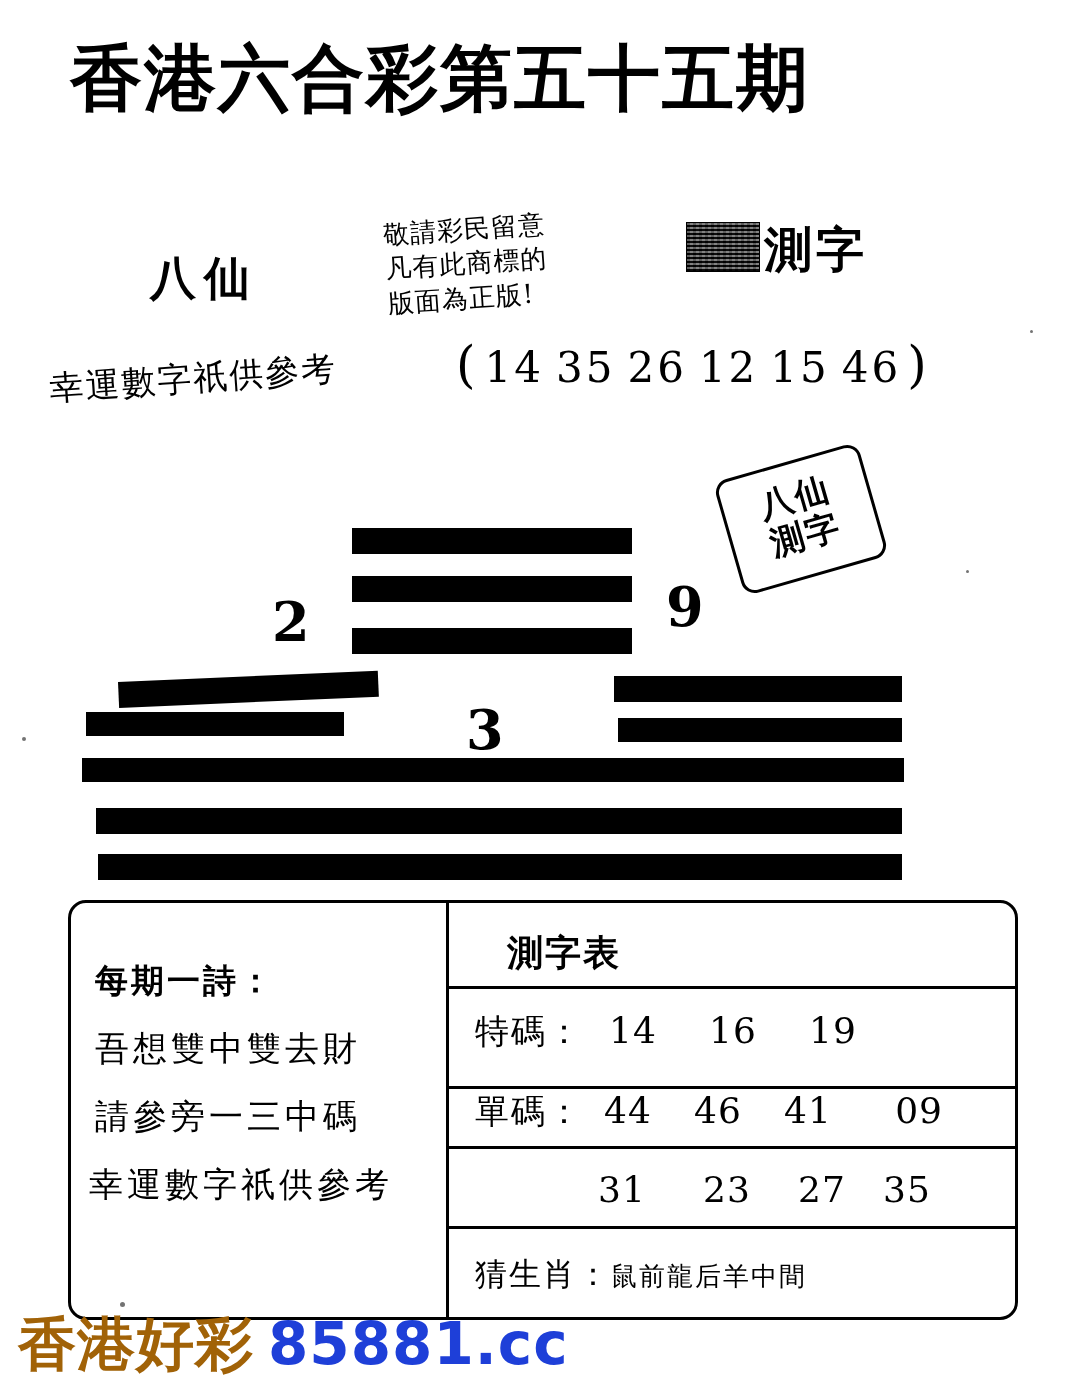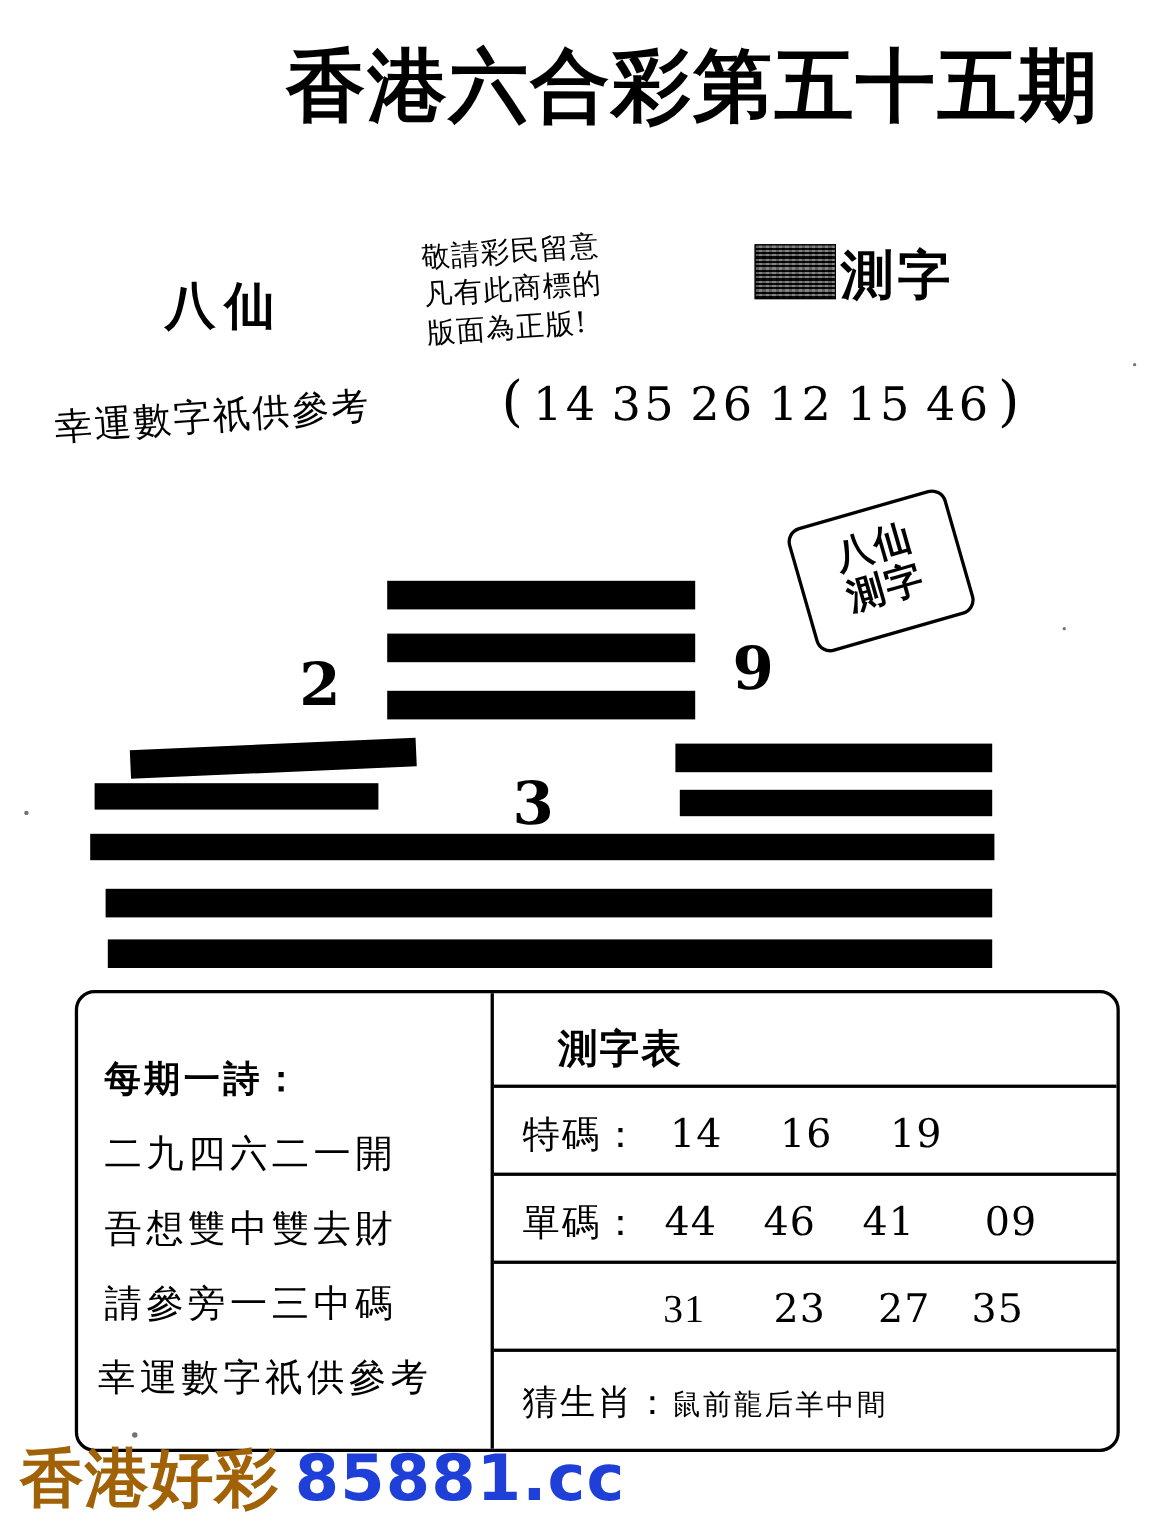--- a/index.html
+++ b/index.html
@@ -21,21 +21,20 @@
     position: absolute;
     left: 70px;
     top: 42px;
     width: 930px;
     font-family: "DejaVu Serif", serif;
     font-size: 72px;
     font-weight: bold;
     letter-spacing: 2px;
     white-space: nowrap;
     line-height: 1;
-    text-align: right;
   }
 
   
   #brand-name {
     position: absolute;
     left: 150px;
     top: 248px;
     font-family: "DejaVu Serif", serif;
     font-size: 46px;
     font-weight: bold;
@@ -261,42 +260,41 @@
   <div class="cs-text">
     <div>八仙</div>
     <div>測字</div>
   </div>
 </div>
 
 <div id="bottom-box">
 
   <div id="poem-col">
     <div class="ptitle">每期一詩：</div>
-    <div class="pline">二九四六二一開</div>
     <div class="pline">吾想雙中雙去財</div>
     <div class="pline">請參旁一三中碼</div>
     <div class="pline" style="margin-left:-6px;">幸運數字祇供參考</div>
   </div>
 
   <div id="table-col">
 
     <div class="trow" style="top:0; height:86px;padding-left:32px;">
       <div class="tcap" style="padding-top:26px;">測字表</div>
     </div>
 
-    <div class="trow" style="top:86px; height:80px; padding-top:20px;">
+    <div class="trow" style="top:86px; height:100px; padding-top:20px;">
       <span class="tlabel">特碼：</span><span class="tnum" style="width:100px; text-align:center;">14</span><span class="tnum" style="width:100px; text-align:center;">16</span><span class="tnum" style="width:100px; text-align:center;">19</span>
     </div>
 
     <div class="trow" style="top:166px; height:80px; padding-top:20px;">
       <span class="tlabel">單碼：</span><span class="tnum" style="width:90px; text-align:center;">44</span><span class="tnum" style="width:90px; text-align:center;">46</span><span class="tnum" style="width:90px; text-align:center;">41</span><span class="tnum" style="width:90px; text-align:right;">09</span>
     </div>
 
     <div class="trow" style="top:246px; height:80px; padding-top:20px;">
-      <span class="tnum" style="width:110px; text-align:center; margin-left:118px;font-family:Liberation Serif, serif;">31</span><span class="tnum" style="width:100px; text-align:center;">23</span><span class="tnum" style="width:90px; text-align:center;">27</span><span class="tnum" style="width:80px; text-align:center;">35</span>
+      <span class="tnum" style="width:110px; text-align:center; margin-left:118px;">31</span><span class="tnum" style="width:100px; text-align:center;">23</span><span class="tnum" style="width:90px; text-align:center;">27</span><span class="tnum" style="width:80px; text-align:center;">35</span>
     </div>
 
     <div class="trow last" style="top:326px; height:92px; padding-top:24px;">
       <span class="tlabel" style="font-size:32px;">猜生肖：</span><span class="tnum" style="font-size:26px; letter-spacing:2px;">鼠前龍后羊中間</span>
     </div>
 
   </div>
 </div>
 
 <div id="watermark">

